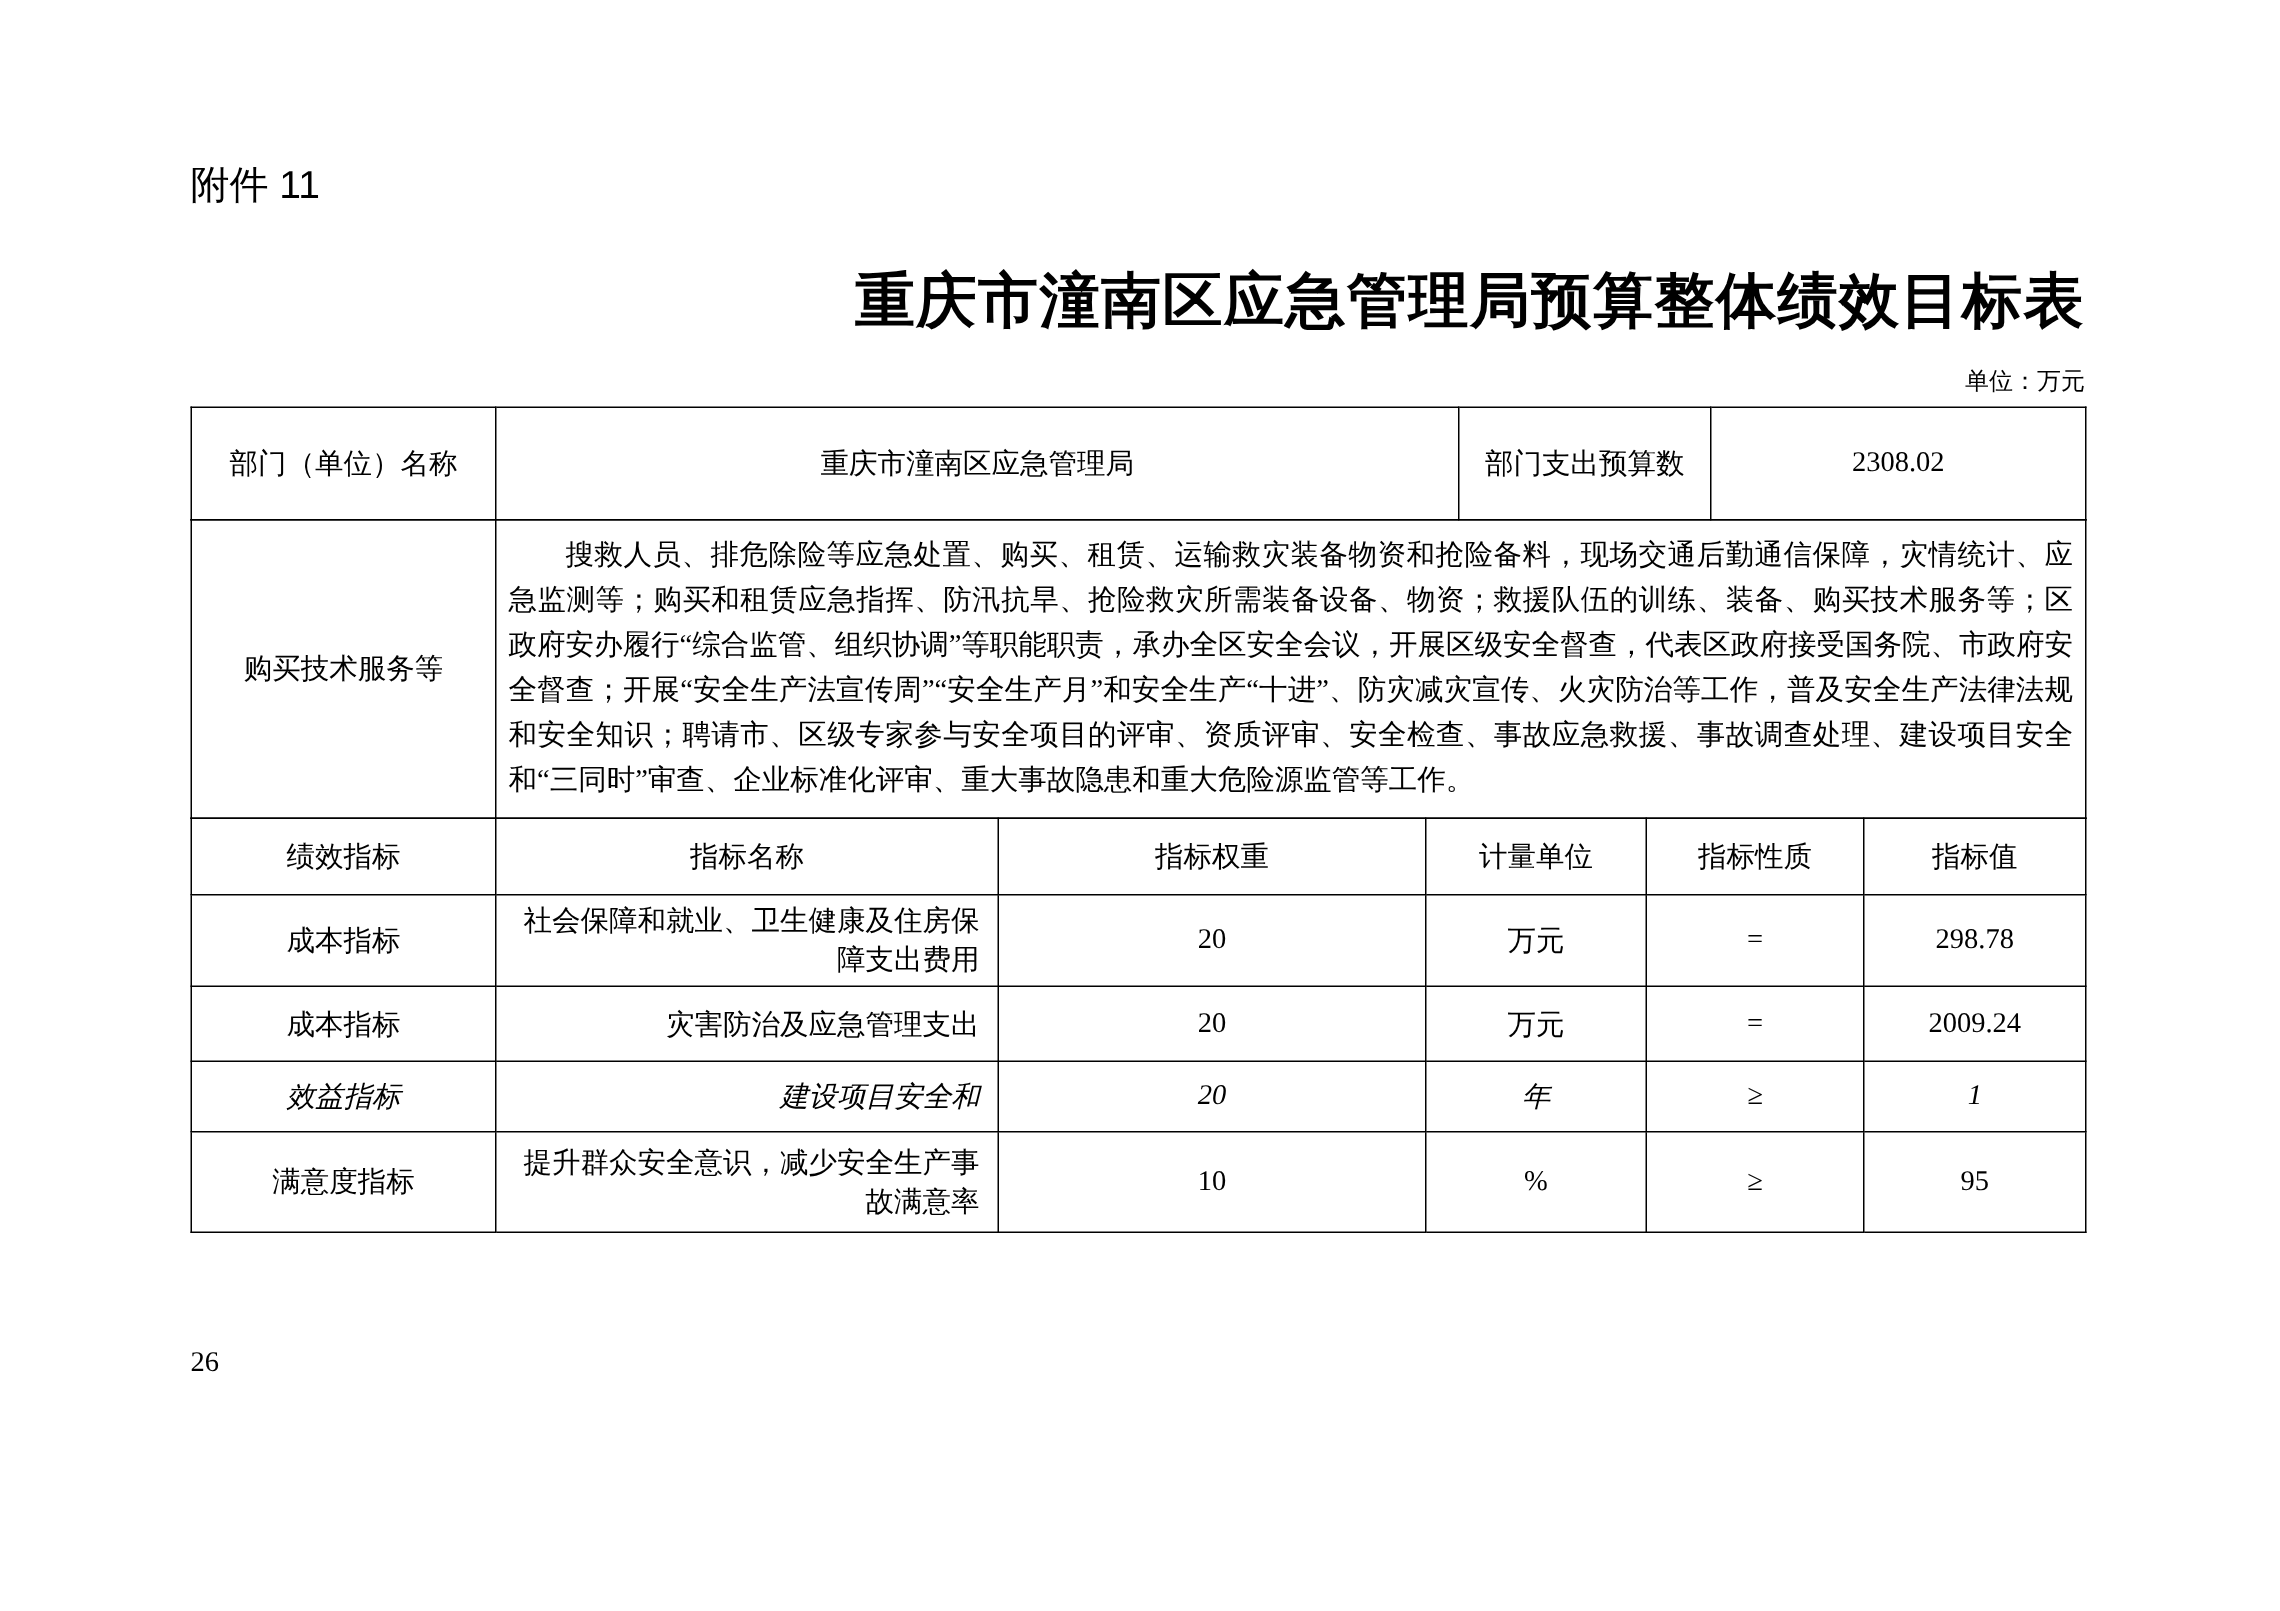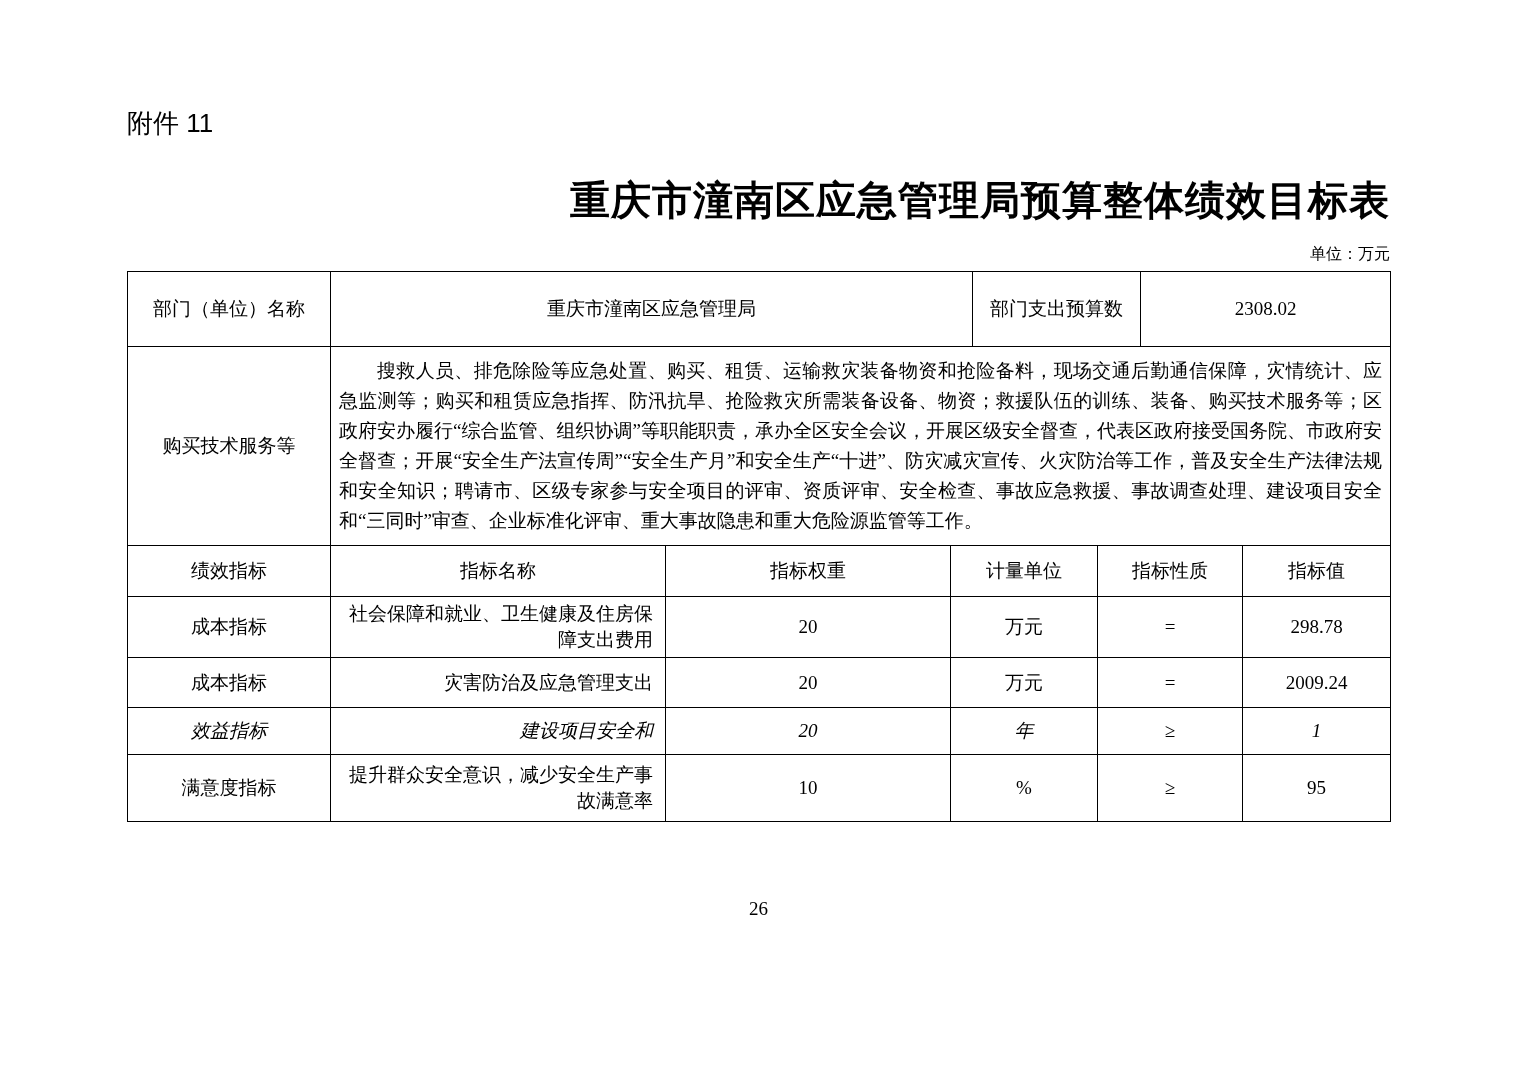--- a/index.html
+++ b/index.html
@@ -74,21 +74,21 @@
   .row-info td { height: 66px; }
   .row-goal td { height: 190px; }
   .row-head td { height: 42px; }
   .row-d1 td { height: 52px; }
   .row-d2 td { height: 41px; }
   .row-d3 td { height: 38px; }
   .row-d4 td { height: 38px; font-style: italic; }
   .row-d5 td { height: 58px; }
   .page-number {
     margin-top: 76px;
-    text-align: center;
+    text-align: left;
     font-size: 19px;
   }
 </style>
 </head>
 <body>
 
 <div class="page">
   <div class="content">
 
     <div class="attachment">附件 11</div>

